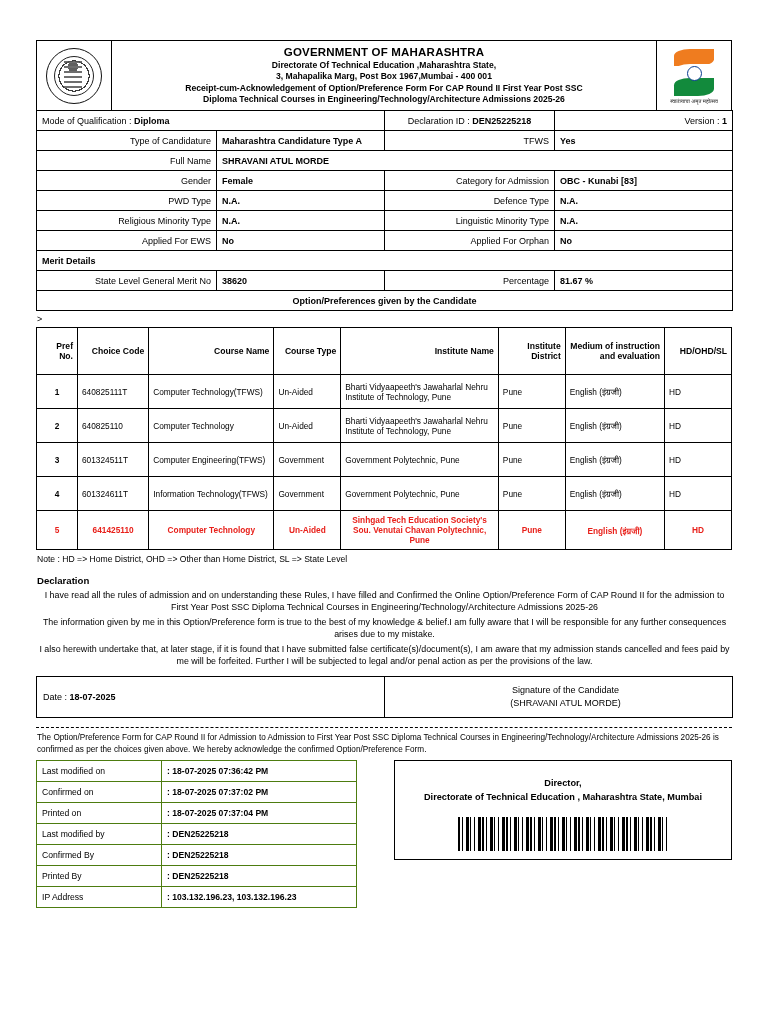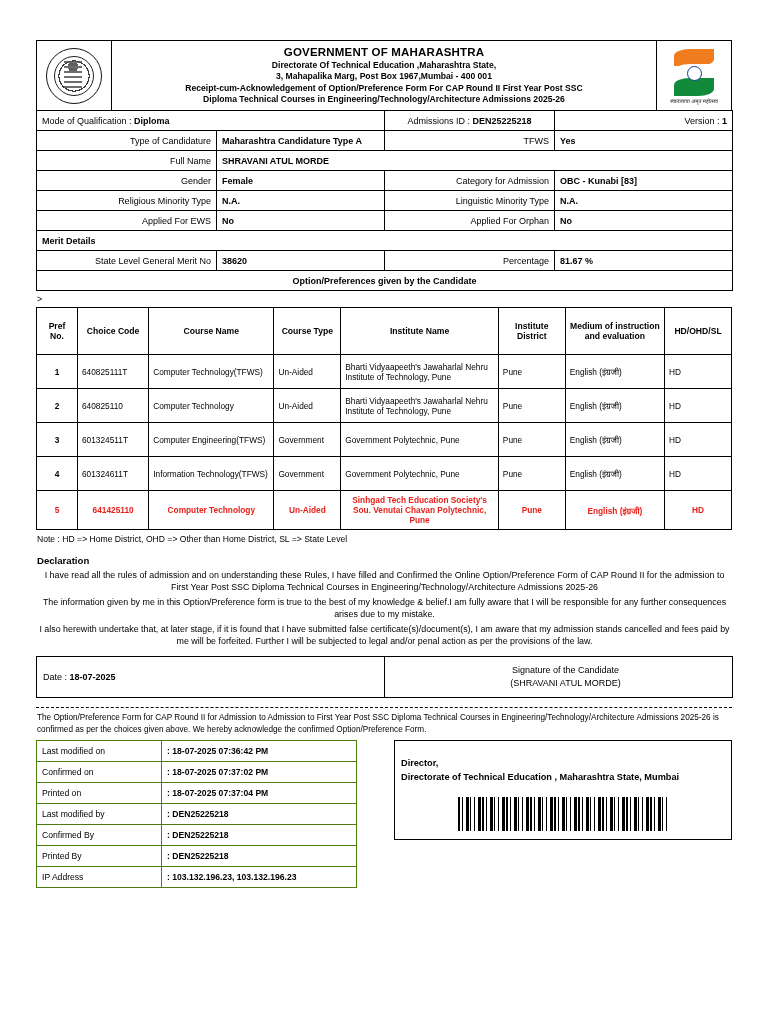--- a/index.html
+++ b/index.html
@@ -149,21 +149,21 @@
     table-layout: fixed;
     margin-top: 1px;
   }
   .prefs th, .prefs td {
     border: 1px solid #000;
     font-size: 8.3px;
     padding: 4px 4px;
     vertical-align: middle;
   }
   .prefs th {
-    text-align: center;
+    text-align: right;
     font-weight: bold;
     font-size: 8.6px;
     height: 38px;
   }
   .prefs td.num { text-align: center; font-weight: bold; }
   .prefs tr.highlight td {
     color: #e8201a;
     font-weight: bold;
     text-align: center;
   }
@@ -226,20 +226,21 @@
     padding: 3px 5px;
     height: 14px;
   }
   .logtbl td.k { width: 114px; }
   .logtbl td.v { font-weight: bold; }
   .dirbox {
     border: 1px solid #000;
     height: 100%;
     box-sizing: border-box;
     padding: 16px 6px 8px;
+    text-align: center;
   }
   .dir-t { font-weight: bold; font-size: 9.2px; line-height: 1.5; }
   .barcode {
     margin: 12px auto 0;
     width: 210px;
     height: 34px;
     background:
       repeating-linear-gradient(to right,
         #000 0 2px, #fff 2px 4px, #000 4px 5px, #fff 5px 8px,
         #000 8px 11px, #fff 11px 12px, #000 12px 13px, #fff 13px 16px,
@@ -287,21 +288,21 @@
         <col style="width:170px">
           <col style="width:178px">
       </colgroup>
       <tbody>
           <tr>
         <td colspan="2">
           <span>Mode of Qualification :</span>
           <b>Diploma</b>
         </td>
         <td style="text-align:center">
-          <span>Admissions ID :</span>
+          <span>Declaration ID :</span>
           <b>DEN25225218</b>
         </td>
         <td style="text-align:right">
           <span>Version :</span>
           <b>1</b>
         </td>
       </tr>
       <tr>
         <td class="lbl">Type of Candidature</td>
         <td class="val">Maharashtra Candidature Type A</td>
@@ -310,20 +311,26 @@
       </tr>
       <tr>
         <td class="lbl">Full Name</td>
         <td class="val" colspan="3">SHRAVANI ATUL MORDE</td>
       </tr>
       <tr>
         <td class="lbl">Gender</td>
         <td class="val">Female</td>
         <td class="lbl">Category for Admission</td>
         <td class="val">OBC - Kunabi [83]</td>
+      </tr>
+      <tr>
+        <td class="lbl">PWD Type</td>
+        <td class="val">N.A.</td>
+        <td class="lbl">Defence Type</td>
+        <td class="val">N.A.</td>
       </tr>
       <tr>
         <td class="lbl">Religious Minority Type</td>
         <td class="val">N.A.</td>
         <td class="lbl">Linguistic Minority Type</td>
         <td class="val">N.A.</td>
       </tr>
       <tr>
         <td class="lbl">Applied For EWS</td>
         <td class="val">No</td>

